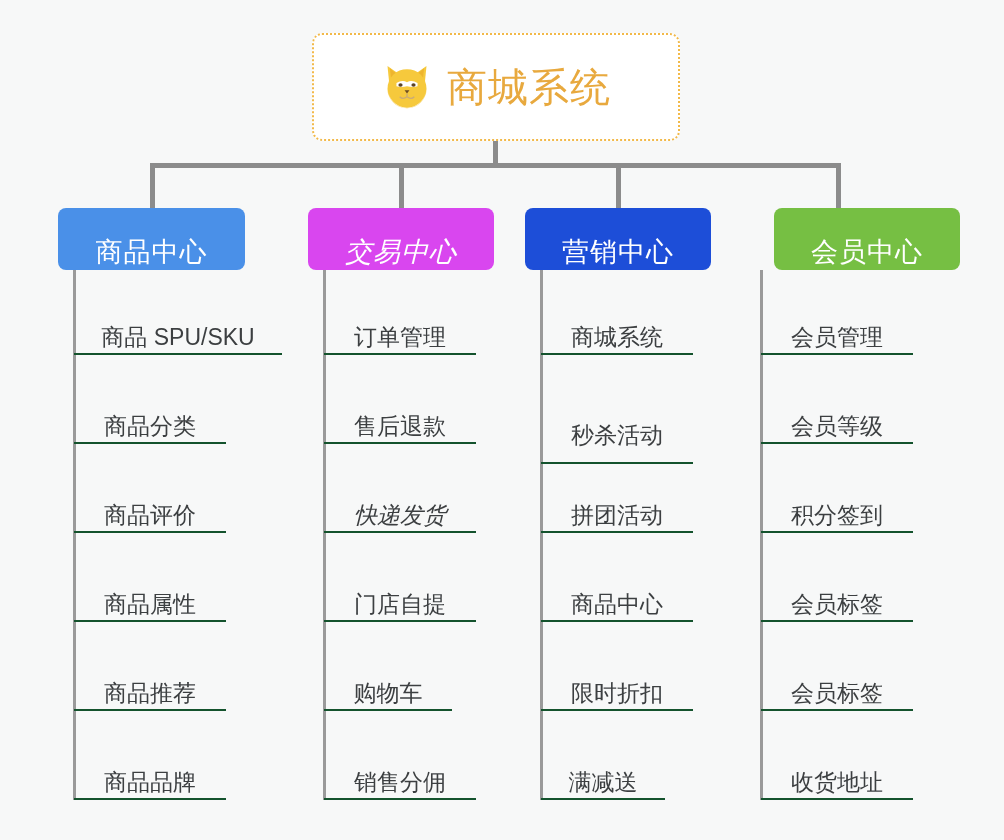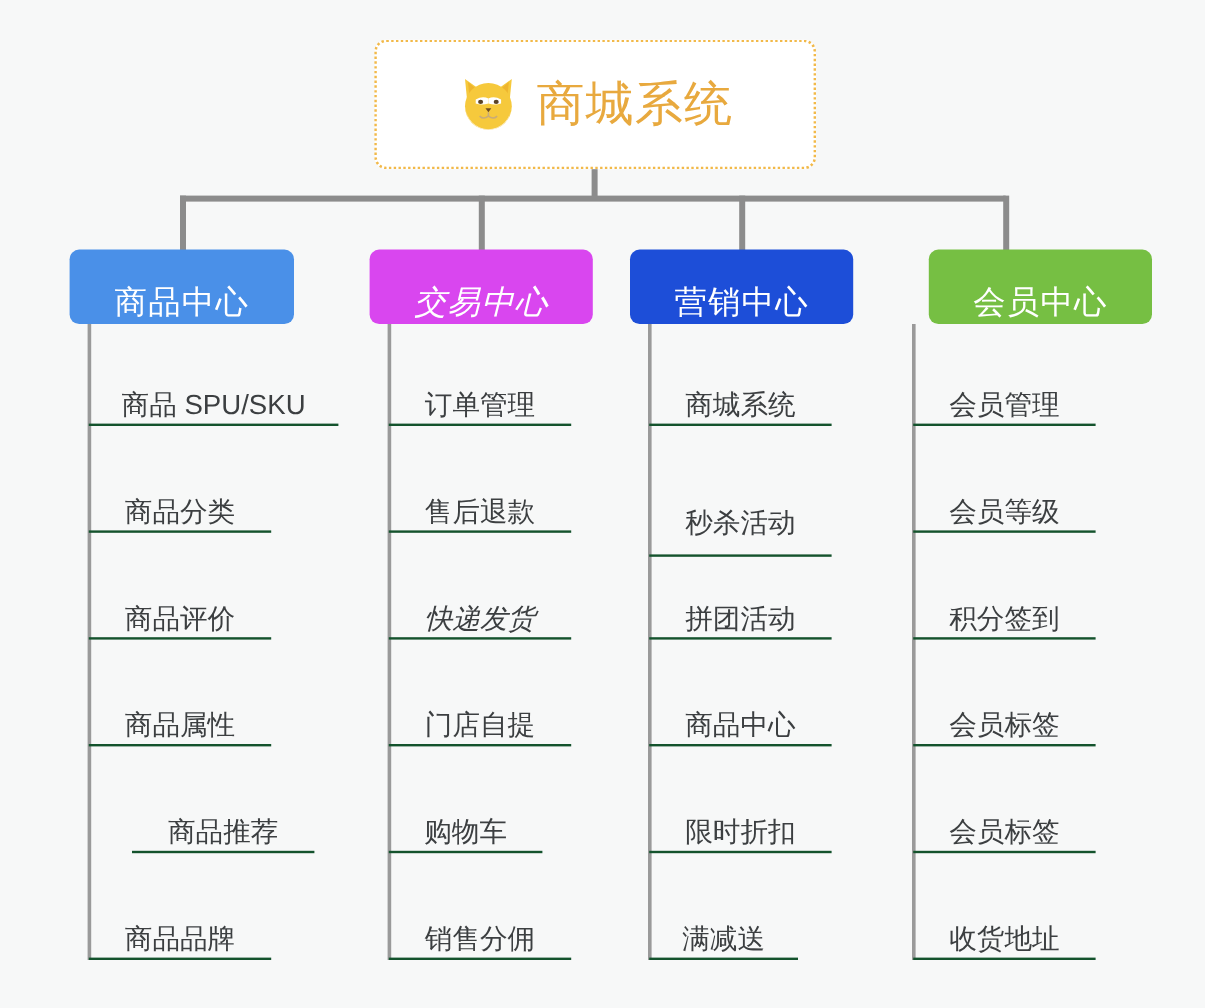--- a/index.html
+++ b/index.html
@@ -150,21 +150,21 @@
       </div>
       <div class="leaf" style="left: 74px; top: 392px; width: 152px;">
         <span class="leaf-label">商品分类</span>
       </div>
       <div class="leaf" style="left: 74px; top: 481px; width: 152px;">
         <span class="leaf-label">商品评价</span>
       </div>
       <div class="leaf" style="left: 74px; top: 570px; width: 152px;">
         <span class="leaf-label">商品属性</span>
       </div>
-      <div class="leaf" style="left: 74px; top: 659px; width: 152px; margin-left: 36px;">
+      <div class="leaf" style="left: 74px; top: 659px; width: 152px;">
         <span class="leaf-label">商品推荐</span>
       </div>
       <div class="leaf" style="left: 74px; top: 748px; width: 152px;">
         <span class="leaf-label">商品品牌</span>
       </div>
       <div class="conn conn-drop" style="left: 399px;"></div>
       <div class="col-head" style="left: 308px; width: 186px; background: #d946ef; font-style: italic;">
         <span>交易中心</span>
       </div>
       <div class="conn conn-spine" style="left: 323px; height: 530px;"></div>

